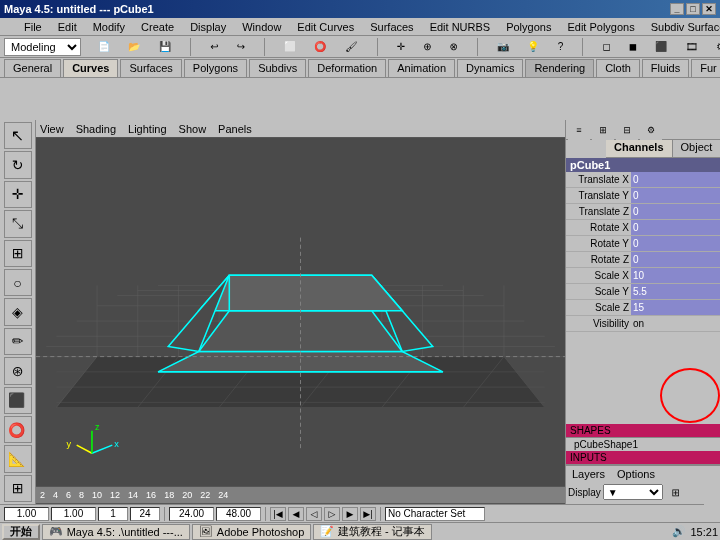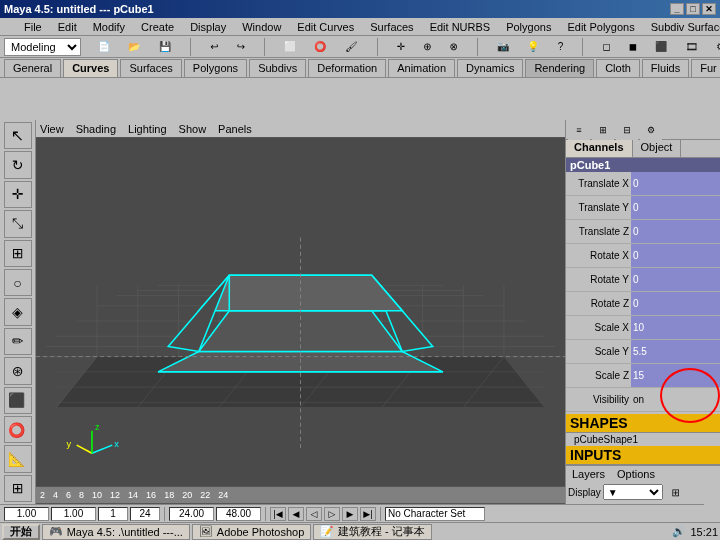--- a/index.html
+++ b/index.html
@@ -169,20 +169,21 @@
       gap: 2px;
       border-bottom: 1px solid #888;
     }
 
     
     #channel-tabs {
       height: 18px;
       display: flex;
       background: #c0c0c0;
       border-bottom: 1px solid #888;
+      margin-left: 40px;
     }
     .ch-tab {
       padding: 1px 8px;
       font-size: 11px;
       cursor: pointer;
       border-right: 1px solid #888;
     }
     .ch-tab.active { background: #d4d0c8; font-weight: bold; }
 
     
@@ -194,21 +195,21 @@
       font-weight: bold;
     }
 
     
     #channel-list {
       flex: 1;
       overflow-y: auto;
     }
     .ch-row {
       display: flex;
-      height: 24px;
+      height: 16px;
       align-items: center;
       border-bottom: 1px solid #aaa;
     }
     .ch-label {
       width: 65px;
       font-size: 10px;
       padding: 0 2px;
       text-align: right;
       background: #c0c0c0;
       color: #000;
@@ -221,23 +222,23 @@
       background: #8888cc;
       color: white;
       height: 100%;
       display: flex;
       align-items: center;
     }
     .ch-value.empty { background: #c0c0c0; color: black; }
 
     
     .section-header {
-      background: #eab308;
-      font-size: 14px;
-      font-weight: bold;
+      background: #be185d;
+      font-size: 10px;
+      font-weight: normal;
       padding: 1px 4px;
       border-bottom: 1px solid #888;
     }
     .section-item {
       font-size: 10px;
       padding: 1px 8px;
       cursor: pointer;
     }
 
     

